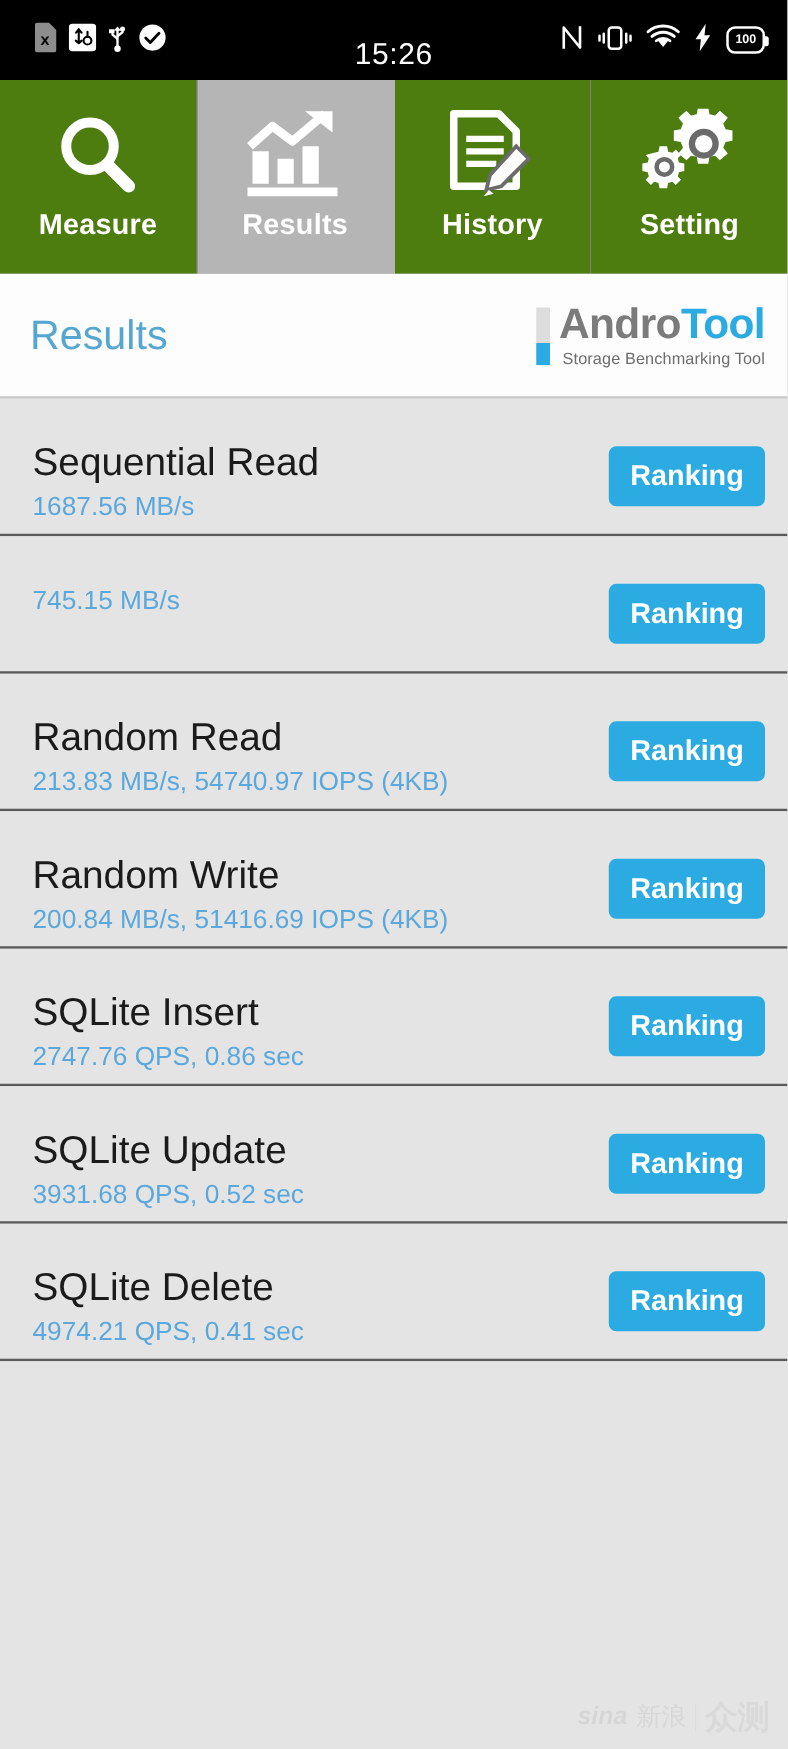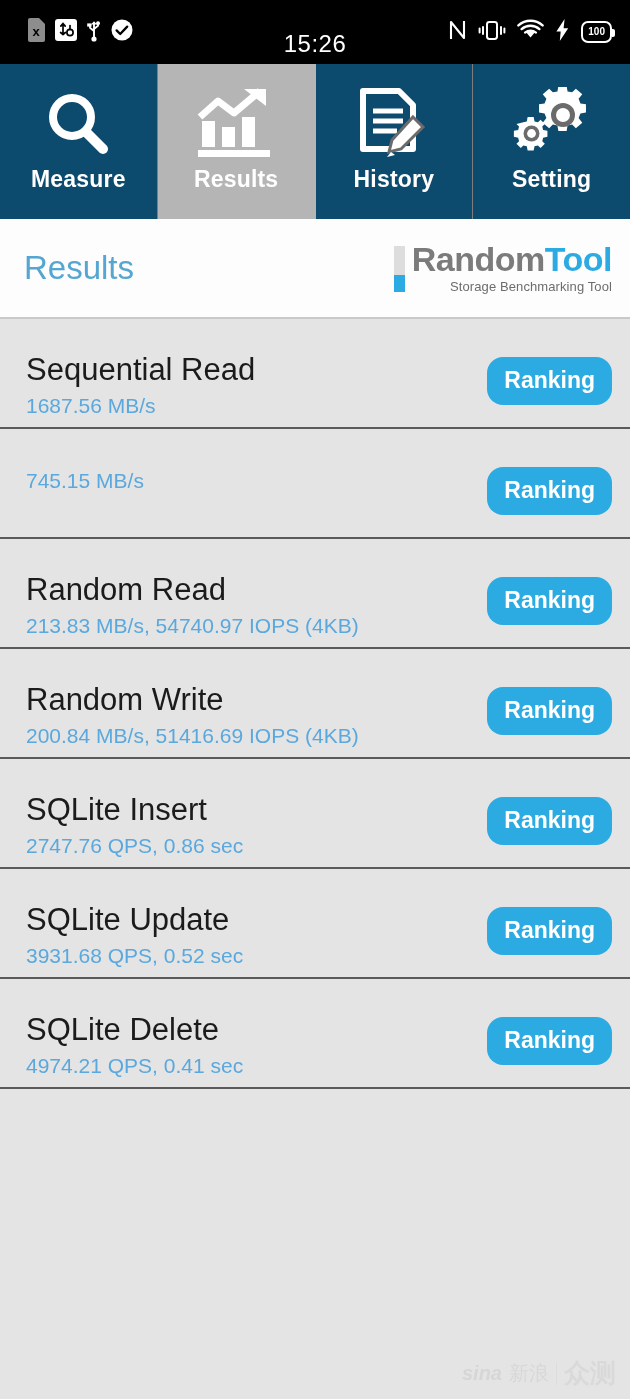--- a/index.html
+++ b/index.html
@@ -45,21 +45,21 @@
     width: 3px; height: 8px; background: #fff; border-radius: 0 2px 2px 0;
   }
 
   
   .tabbar { display: flex; height: 155px; background: #6b6b6b; }
   .tab {
     flex: 1 1 0; position: relative;
     display: flex; flex-direction: column;
     align-items: center; justify-content: flex-start;
     padding-top: 22px;
-    background: #0c4a6e;
+    background: #4d7c0f;
     border-right: 1px solid #7e7e7e;
   }
   .tab:last-child { border-right: none; }
   .tab.selected { background: #b5b5b5; border-right-color: #b5b5b5; }
   .tab-icon { height: 78px; display: flex; align-items: center; justify-content: center; }
   .tab-label {
     margin-top: 2px;
     color: #ffffff; font-size: 23px; font-weight: bold;
     letter-spacing: .2px;
   }
@@ -96,21 +96,21 @@
     background: #e4e4e4;
   }
   .row:last-child { border-bottom: 2px solid #5a5a5a; }
   .row-info { display: flex; flex-direction: column; }
   .row-title { font-size: 31px; color: #1b1b1b; line-height: 1.12; }
   .row-value { font-size: 21px; color: #5aa8dd; margin-top: 6px; }
   .rank-btn {
     flex: none;
     background: #2cabe2; color: #ffffff;
     font-size: 23px; font-weight: bold;
-    border: none; border-radius: 16px;
+    border: none; border-radius: 6px;
     padding: 10px 17px 11px 17px;
     margin-top: 4px;
     font-family: "Liberation Sans", sans-serif;
     cursor: pointer;
   }
 
   
   .filler { flex: 1 1 auto; background: #e4e4e4; position: relative; }
   .watermark {
     position: absolute; right: 14px; bottom: 8px;
@@ -252,21 +252,21 @@
       </span>
       <span class="tab-label">Setting</span>
     </div>
   </div>
 
   <div class="header">
     <div class="page-title">Results</div>
     <div class="logo">
       <div class="logo-bar"></div>
       <div class="logo-text">
-        <div class="logo-word"><span class="logo-andro">Random</span><span class="logo-bench">Tool</span></div>
+        <div class="logo-word"><span class="logo-andro">Andro</span><span class="logo-bench">Tool</span></div>
         <div class="logo-sub">Storage Benchmarking Tool</div>
       </div>
     </div>
   </div>
 
   <div class="list">
 
     <div class="row">
       <div class="row-info">
         <div class="row-title">Sequential Read</div>

